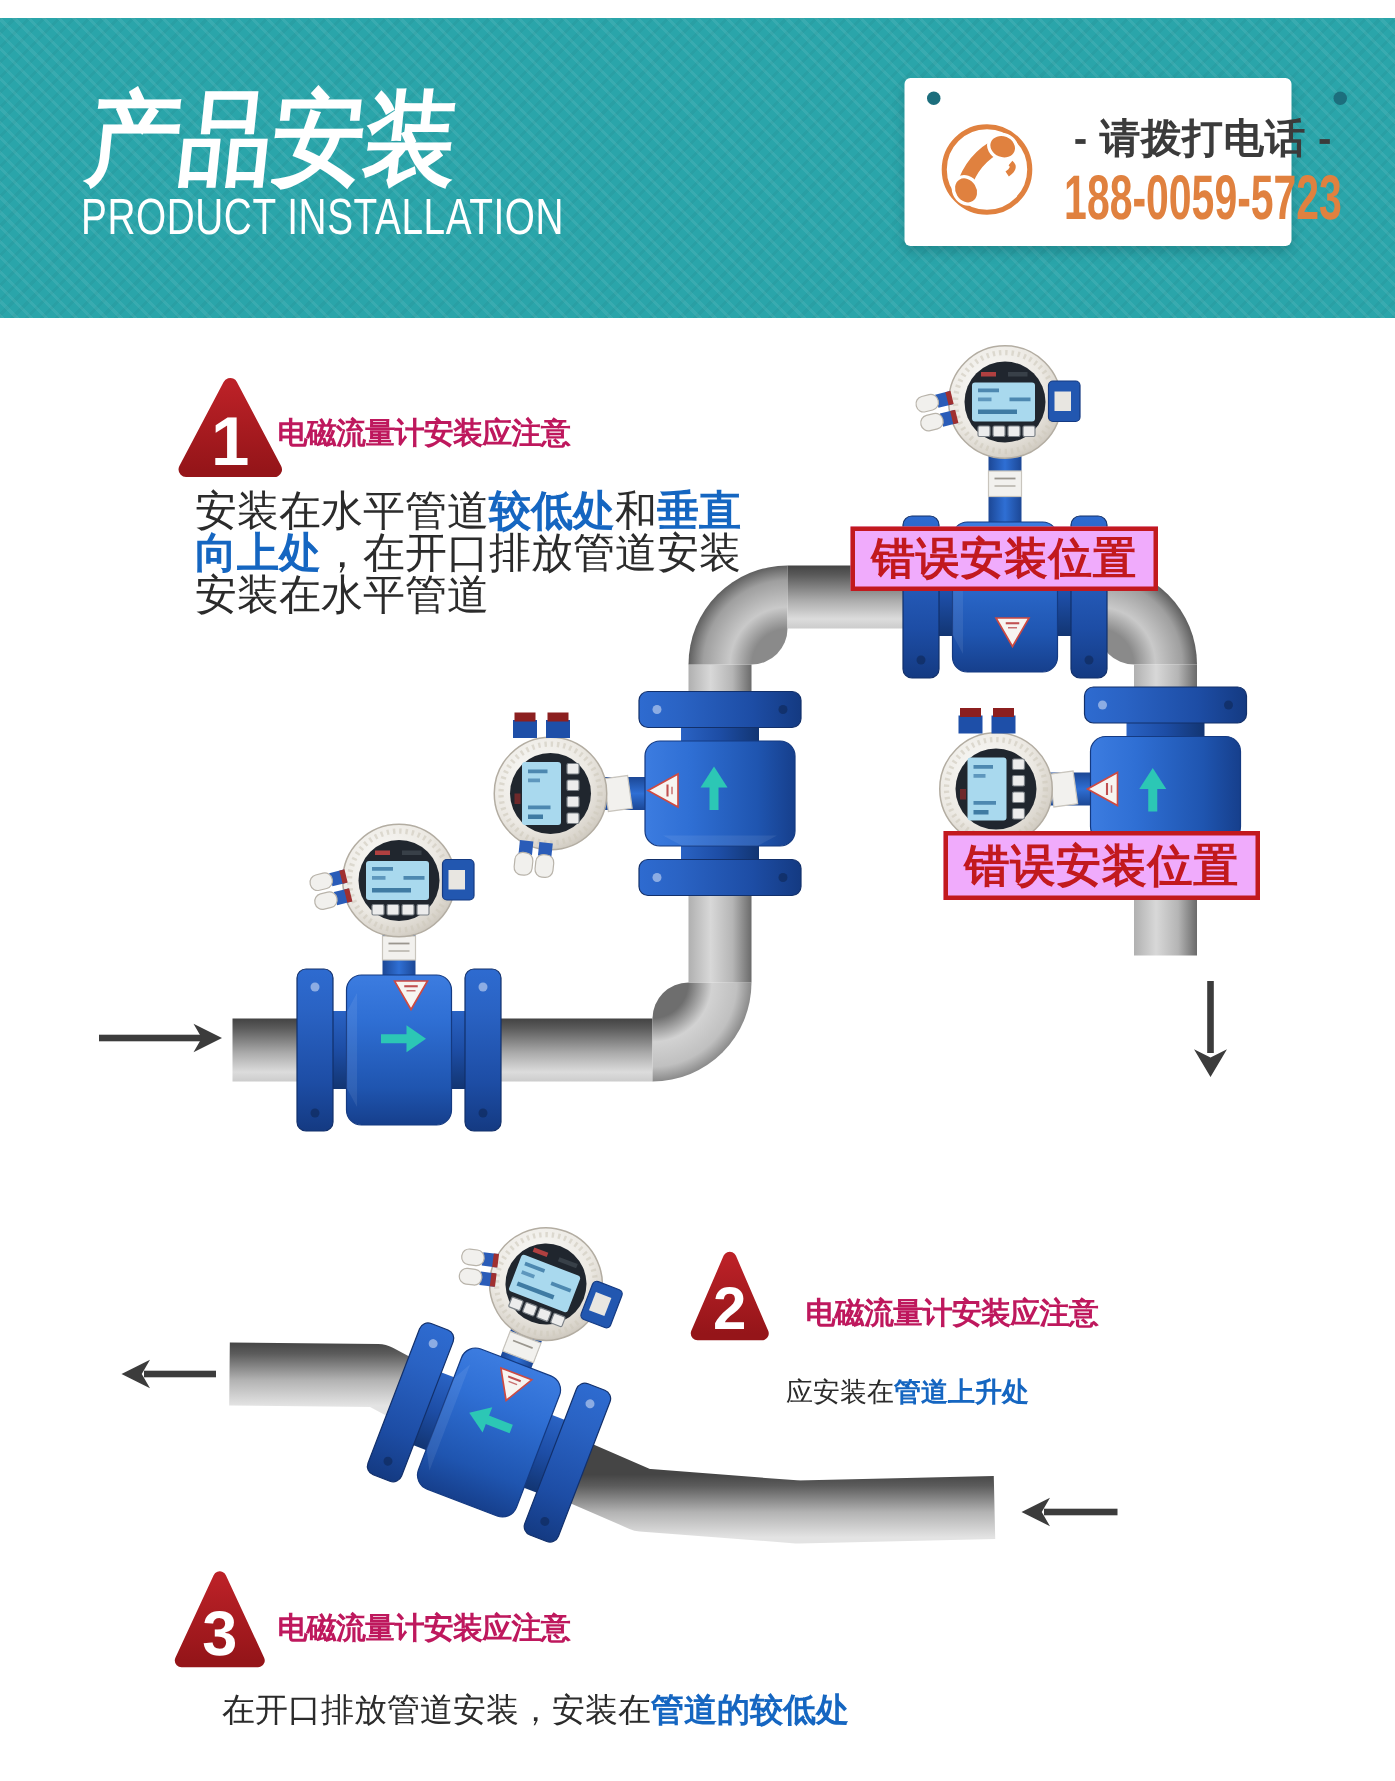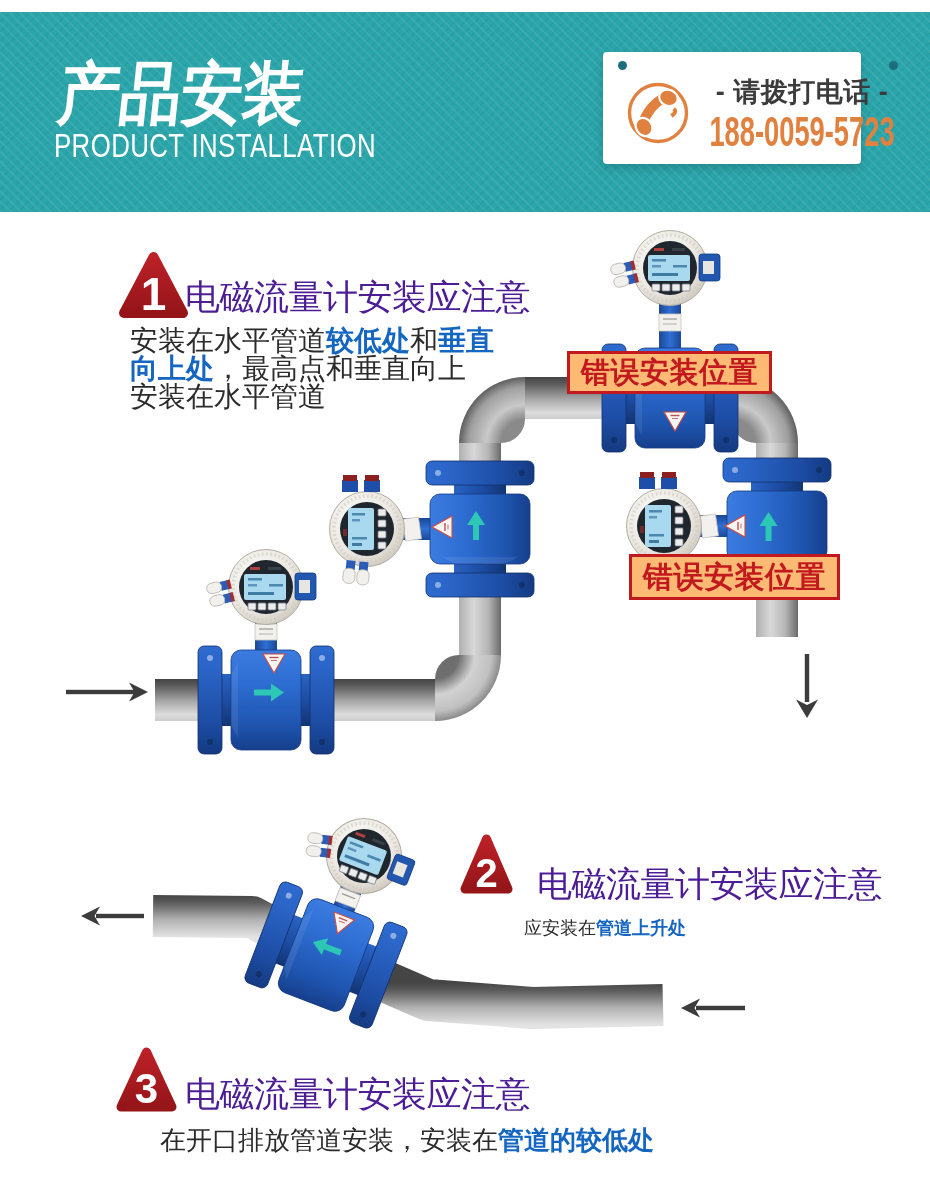--- a/index.html
+++ b/index.html
@@ -52,34 +52,34 @@
     color:#fff; font-weight:700; line-height:1;
   }
   #marker1 { left:117px; top:250px; width:73px; height:71px; }
   #marker1 .num { font-size:46px; padding-bottom:4px; }
   #marker2 { left:459px; top:833px; width:55px; height:63px; }
   #marker2 .num { font-size:40px; padding-bottom:3px; }
   #marker3 { left:114px; top:1046px; width:65px; height:68px; }
   #marker3 .num { font-size:42px; padding-bottom:4px; }
   
   .sec-heading {
-    position:absolute; font-size:35px; font-weight:400; color:#4c1d95;
+    position:absolute; font-size:20px; font-weight:700; color:#be185d;
     letter-spacing:-0.5px; white-space:nowrap; line-height:1;
   }
   #heading1 { left:185px; top:279px; }
   #heading2 { left:537px; top:866px; }
   #heading3 { left:185px; top:1076px; }
   .sec-body { position:absolute; color:#2b2b2b; font-weight:500; line-height:28px; white-space:nowrap; }
   #body1 { left:130px; top:327px; font-size:28px; }
   #body2 { left:524px; top:914px; font-size:18px; }
-  #body3 { left:160px; top:1126px; font-size:26px; }
+  #body3 { left:148px; top:1126px; font-size:22px; }
   .blue { color:#1566c1; font-weight:700; }
   
   .wrong-box {
-    position:absolute; background:#fdba74; border:3px solid #c2191e;
+    position:absolute; background:#f0abfc; border:3px solid #c2191e;
     display:flex; align-items:center; justify-content:center;
     color:#c2191e; font-weight:700; white-space:nowrap;
   }
   #wrong1 { left:567px; top:351px; width:205px; height:43px; font-size:29px; letter-spacing:0.5px; }
   #wrong2 { left:629px; top:554px; width:211px; height:46px; font-size:30px; letter-spacing:0.5px; }
 </style>
 </head>
 <body>
 
 <div class="top-white"></div>
@@ -378,21 +378,21 @@
         <linearGradient id="gT1" x1="0" y1="0" x2="0" y2="1">
       <stop offset="0" stop-color="#bb2127"></stop>
           <stop offset="1" stop-color="#951519"></stop>
     </linearGradient>
       </defs>
     <path d="M 36.5 7 L 66 63 L 7 63 Z" fill="url(#gT1)" stroke="url(#gT1)" stroke-width="10" stroke-linejoin="round"></path>
   </svg>
   <span class="num">1</span>
 </div>
 <h2 class="sec-heading" id="heading1">电磁流量计安装应注意</h2>
-<p class="sec-body" id="body1"><span>安装在水平管道</span><span class="blue">较低处</span><span>和</span><span class="blue">垂直</span><br><span class="blue">向上处</span><span>，最高点和垂直向上</span><br><span>安装在水平管道</span></p>
+<p class="sec-body" id="body1"><span>安装在水平管道</span><span class="blue">较低处</span><span>和</span><span class="blue">垂直</span><br><span class="blue">向上处</span><span>，在开口排放管道安装</span><br><span>安装在水平管道</span></p>
 
 <div class="wrong-box" id="wrong1">错误安装位置</div>
 <div class="wrong-box" id="wrong2">错误安装位置</div>
 
 <div class="marker" id="marker2">
   <svg width="55" height="63" viewBox="0 0 55 63">
     <path d="M 27.5 6 L 49 56 L 6 56 Z" fill="url(#gT1)" stroke="url(#gT1)" stroke-width="9" stroke-linejoin="round"></path>
   </svg>
   <span class="num">2</span>
 </div>

